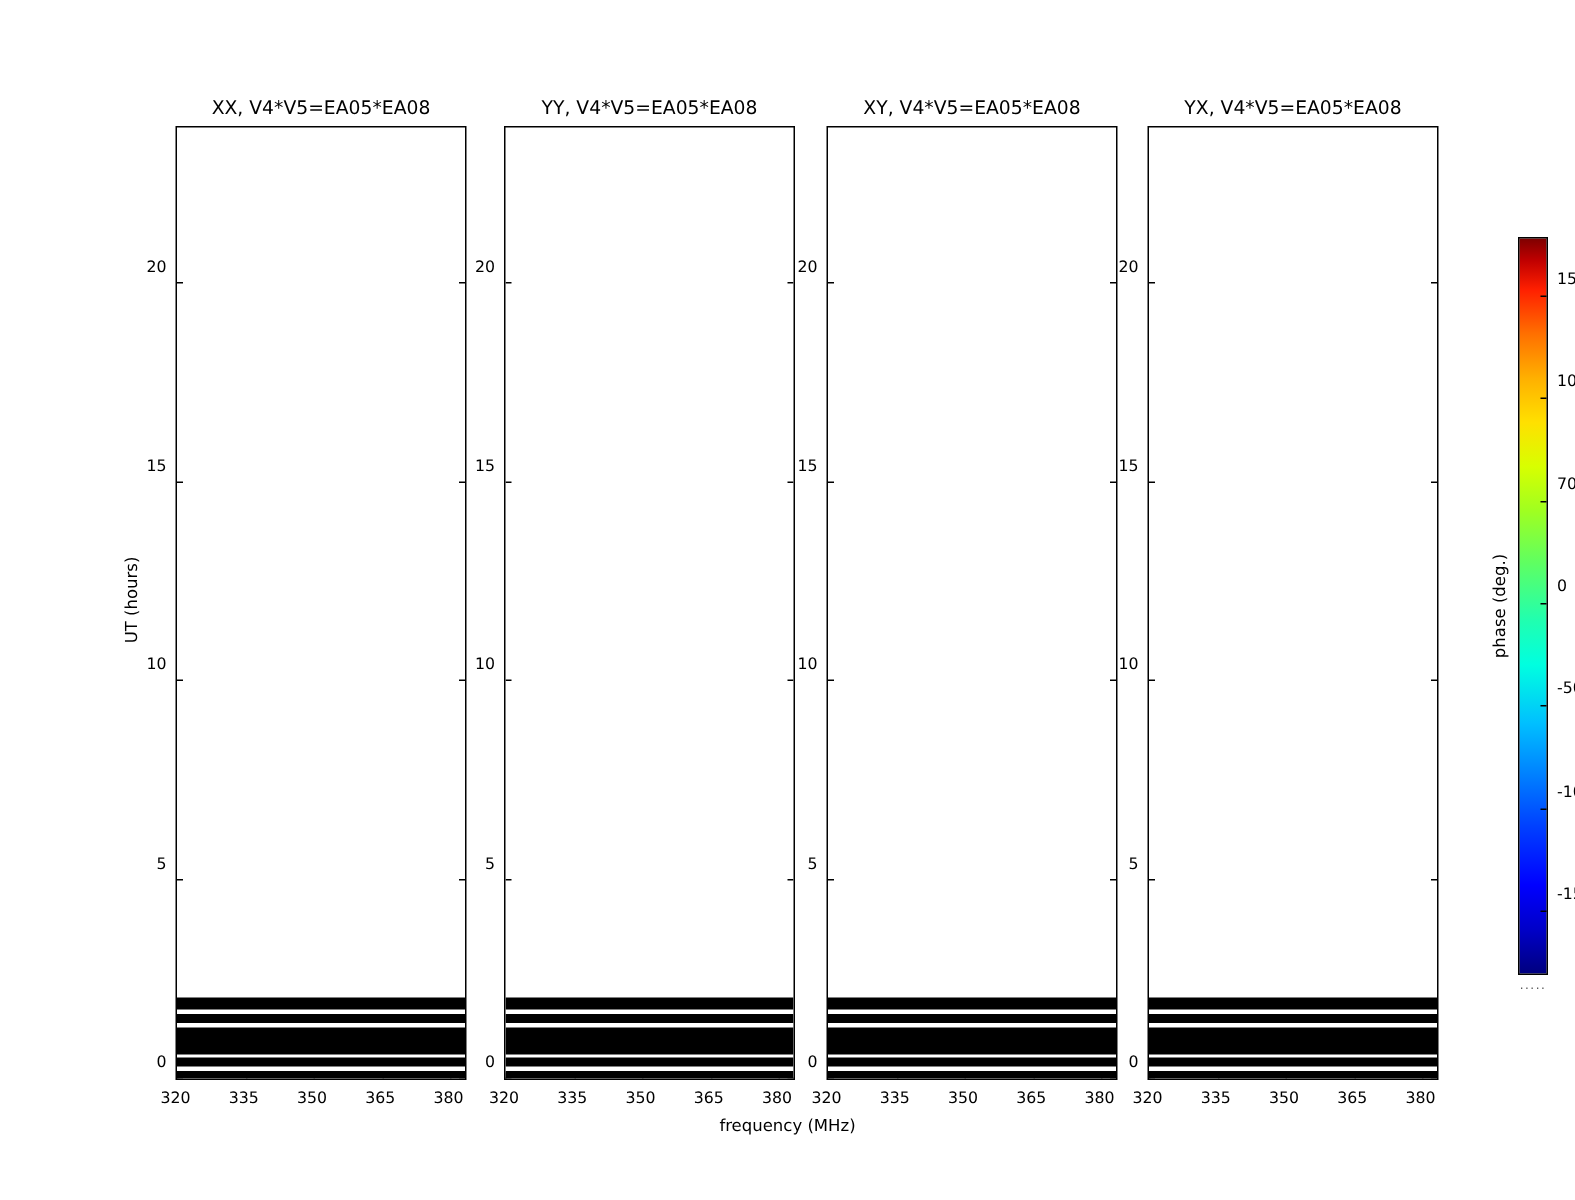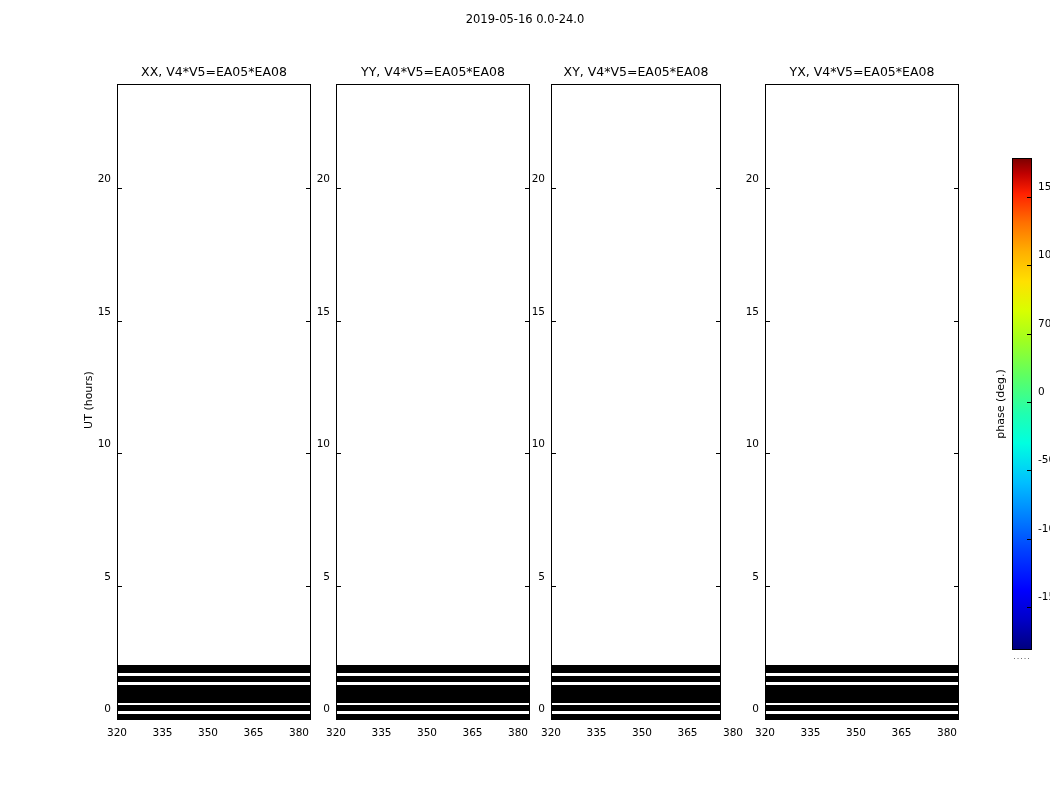--- a/index.html
+++ b/index.html
@@ -174,21 +174,20 @@
     color: #555;
     text-align: center;
     letter-spacing: 1px;
   }
 </style>
 </head>
 <body>
 
 <div class="figure">
 
-  <div class="suptitle">2019-05-16 0.0-24.0</div>
 
   <div class="panel" style="left:117px; width:194px;">
     <div class="panel-title">XX, V4*V5=EA05*EA08</div>
     <div class="axes">
       <div class="stripe" style="bottom:0px; height:4.7px;"></div>
       <div class="stripe" style="bottom:8.0px; height:5.8px;"></div>
       <div class="stripe" style="bottom:16.4px; height:17.5px;"></div>
       <div class="stripe" style="bottom:37.1px; height:5.8px;"></div>
       <div class="stripe" style="bottom:45.6px; height:8.0px;"></div>
 
@@ -252,21 +251,21 @@
     <div class="ytick" style="bottom:265px;">10</div>
     <div class="ytick" style="bottom:397.5px;">15</div>
     <div class="ytick" style="bottom:530px;">20</div>
     <div class="xtick" style="left:0px;">320</div>
     <div class="xtick" style="left:45.5px;">335</div>
     <div class="xtick" style="left:91px;">350</div>
     <div class="xtick" style="left:136.5px;">365</div>
     <div class="xtick" style="left:182px;">380</div>
   </div>
 
-  <div class="panel" style="left:551px; width:170px;text-decoration:underline;">
+  <div class="panel" style="left:551px; width:194px;text-decoration:underline;">
     <div class="panel-title">XY, V4*V5=EA05*EA08</div>
     <div class="axes">
       <div class="stripe" style="bottom:0px; height:4.7px;"></div>
       <div class="stripe" style="bottom:8.0px; height:5.8px;"></div>
       <div class="stripe" style="bottom:16.4px; height:17.5px;"></div>
       <div class="stripe" style="bottom:37.1px; height:5.8px;"></div>
       <div class="stripe" style="bottom:45.6px; height:8.0px;"></div>
 
       <div class="ytick-mark" style="bottom:0px;"></div>
       <div class="ytick-mark right" style="bottom:0px;"></div>
@@ -329,20 +328,21 @@
     <div class="ytick" style="bottom:397.5px;">15</div>
     <div class="ytick" style="bottom:530px;">20</div>
     <div class="xtick" style="left:0px;">320</div>
     <div class="xtick" style="left:45.5px;">335</div>
     <div class="xtick" style="left:91px;">350</div>
     <div class="xtick" style="left:136.5px;">365</div>
     <div class="xtick" style="left:182px;">380</div>
   </div>
 
   <div class="ylabel">UT (hours)</div>
+  <div class="xlabel">frequency (MHz)</div>
 
   <div class="cbar">
     <div class="cbar-tick-mark" style="bottom:41px;"></div>
     <div class="cbar-tick-mark" style="bottom:109.3px;"></div>
     <div class="cbar-tick-mark" style="bottom:177.6px;"></div>
     <div class="cbar-tick-mark" style="bottom:246px;"></div>
     <div class="cbar-tick-mark" style="bottom:314.3px;"></div>
     <div class="cbar-tick-mark" style="bottom:382.6px;"></div>
     <div class="cbar-tick-mark" style="bottom:451px;"></div>
 

